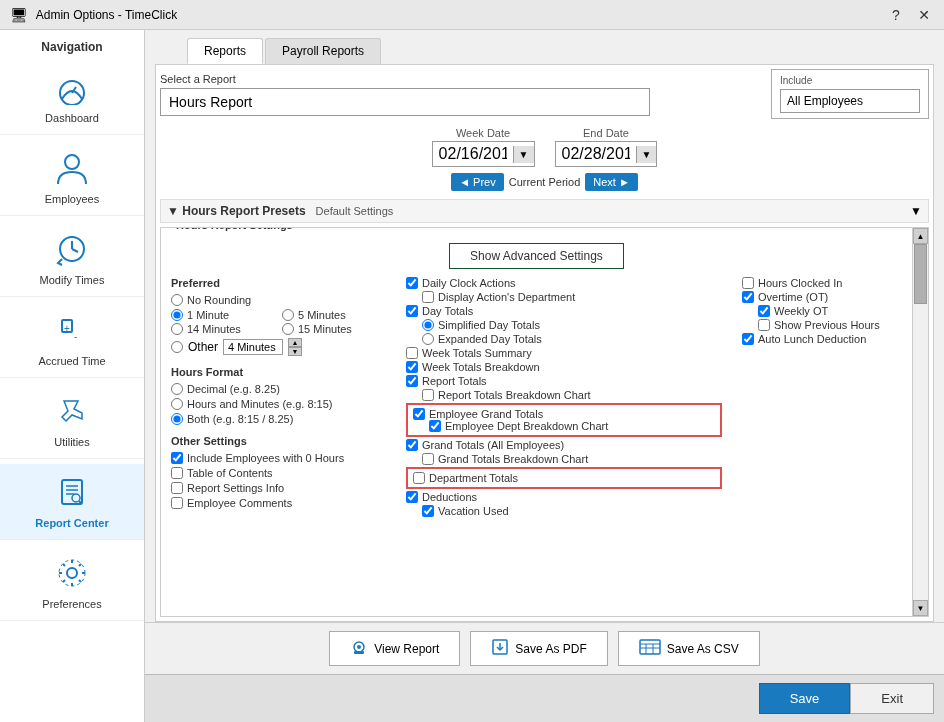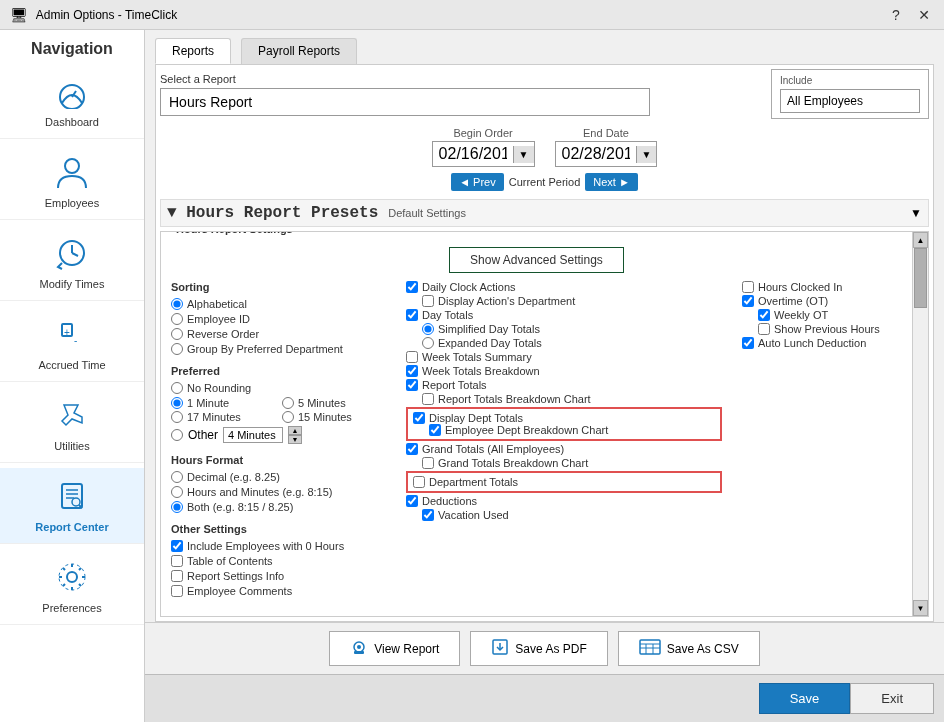--- a/index.html
+++ b/index.html
@@ -9,31 +9,31 @@
     .title-bar { background: #e8e8e8; display: flex; align-items: center; justify-content: space-between; padding: 6px 10px; border-bottom: 1px solid #ccc; height: 30px; }
     .title-bar-left { display: flex; align-items: center; gap: 8px; font-size: 12px; }
     .title-bar-controls { display: flex; gap: 8px; align-items: center; }
     .title-bar-btn { background: none; border: none; cursor: pointer; font-size: 14px; color: #333; width: 20px; height: 20px; display: flex; align-items: center; justify-content: center; }
 
     
     .main-layout { display: flex; height: calc(722px - 30px); }
 
     
     .sidebar { width: 145px; background: white; border-right: 1px solid #ccc; display: flex; flex-direction: column; align-items: center; padding: 10px 0; gap: 5px; }
-    .sidebar-title { font-size: 16px; font-weight: bold; color: #333; margin-bottom: 8px; }
+    .sidebar-title { font-size: 12px; font-weight: bold; color: #333; margin-bottom: 8px; }
     .sidebar-item { display: flex; flex-direction: column; align-items: center; padding: 10px 5px; cursor: pointer; width: 100%; border-bottom: 1px solid #eee; }
     .sidebar-icon { color: #1a7abf; margin-bottom: 4px; }
     .sidebar-label { font-size: 11px; color: #333; text-align: center; font-weight: 500; }
     .sidebar-item.report-center .sidebar-label { color: #1a7abf; font-weight: bold; }
 
     
     .content-area { flex: 1; display: flex; flex-direction: column; background: #f0f0f0; }
 
     
-    .tabs { display: flex; padding: 8px 10px 0; background: #f0f0f0; gap: 10px; }
+    .tabs { display: flex; padding: 8px 10px 0; background: #f0f0f0; gap: 2px; margin-left: 32px; }
     .tab { padding: 5px 16px; border: 1px solid #ccc; border-bottom: none; background: #e0e0e0; cursor: pointer; font-size: 12px; border-radius: 3px 3px 0 0; }
     .tab.active { background: white; border-bottom: 1px solid white; }
 
     
     .panel { flex: 1; background: white; border: 1px solid #ccc; margin: 0 10px; padding: 4px; display: flex; flex-direction: column; overflow: hidden; }
 
     
     .report-select-row { display: flex; align-items: center; justify-content: space-between; margin-bottom: 8px; }
     .report-select-left { flex: 1; }
     .report-select-label { font-size: 11px; color: #333; margin-bottom: 3px; }
@@ -52,21 +52,21 @@
     .date-input { border: none; padding: 3px 6px; font-size: 16px; width: 80px; outline: none; }
     .date-arrow { background: #e0e0e0; border: none; border-left: 1px solid #999; padding: 3px 5px; cursor: pointer; font-size: 10px; }
 
     
     .nav-row { display: flex; align-items: center; justify-content: center; gap: 5px; margin-bottom: 8px; }
     .nav-btn { background: #1a7abf; color: white; border: none; padding: 3px 8px; cursor: pointer; font-size: 11px; display: flex; align-items: center; gap: 3px; border-radius: 2px; }
     .current-period { font-size: 11px; color: #333; }
 
     
     .presets-row { display: flex; align-items: center; justify-content: space-between; padding: 4px 6px; background: #f5f5f5; border: 1px solid #ddd; margin-bottom: 4px; }
-    .presets-label { font-size: 16px; font-weight: bold; color: #333; font-family: Liberation Mono, monospace; }
+    .presets-label { font-size: 12px; font-weight: bold; color: #333; }
     .presets-value { font-size: 11px; color: #555; flex: 1; margin-left: 10px; }
 
     
     .settings-area { border: 1px solid #ccc; flex: 1; display: flex; overflow: hidden; position: relative; }
     .settings-title { position: absolute; top: -9px; left: 10px; background: white; padding: 0 5px; font-size: 11px; font-weight: bold; color: #333; }
     .settings-content { flex: 1; overflow-y: auto; padding: 15px 10px 10px; display: flex; flex-direction: column; gap: 8px; }
     .settings-scrollbar { width: 16px; background: #f0f0f0; border-left: 1px solid #ccc; display: flex; flex-direction: column; }
     .scrollbar-up, .scrollbar-down { background: #d0d0d0; border: 1px solid #aaa; height: 16px; display: flex; align-items: center; justify-content: center; cursor: pointer; font-size: 8px; }
     .scrollbar-track { flex: 1; position: relative; }
     .scrollbar-thumb { position: absolute; top: 0; left: 1px; right: 1px; height: 60px; background: #b0b0b0; border: 1px solid #999; }
@@ -235,21 +235,21 @@
           <div class="include-dropdown-wrapper">
             <select class="include-dropdown">
               <option>All Employees</option>
             </select>
           </div>
         </div>
       </div>
 
       <div class="date-row">
         <div class="date-group">
-          <div class="date-label">Begin Order</div>
+          <div class="date-label">Week Date</div>
           <div class="date-input-wrapper">
             <input type="text" class="date-input" value="02/16/2019" style="">
             <button class="date-arrow">▼</button>
           </div>
         </div>
         <div class="date-group">
           <div class="date-label">End Date</div>
           <div class="date-input-wrapper">
             <input type="text" class="date-input" value="02/28/2019" style="">
             <button class="date-arrow">▼</button>
@@ -273,58 +273,39 @@
         <span class="settings-title">Hours Report Settings</span>
 
         <div class="settings-content">
 
           <button class="advanced-btn">Show Advanced Settings</button>
 
           <div class="settings-columns">
 
             <div class="settings-left">
 
-              <div class="setting-group">
-                <div class="setting-group-title">Sorting</div>
-                <div class="radio-row">
-                  <input type="radio" name="sorting" id="sort-alpha" checked="" style="">
-                  <label for="sort-alpha">Alphabetical</label>
-                </div>
-                <div class="radio-row">
-                  <input type="radio" name="sorting" id="sort-empid" style="">
-                  <label for="sort-empid">Employee ID</label>
-                </div>
-                <div class="radio-row">
-                  <input type="radio" name="sorting" id="sort-reverse" style="">
-                  <label for="sort-reverse">Reverse Order</label>
-                </div>
-                <div class="radio-row">
-                  <input type="radio" name="sorting" id="sort-group" style="">
-                  <label for="sort-group">Group By Preferred Department</label>
-                </div>
-              </div>
 
               <div class="setting-group">
                 <div class="setting-group-title">Preferred</div>
                 <div class="radio-row">
                   <input type="radio" name="rounding" id="round-none" style="">
                   <label for="round-none">No Rounding</label>
                 </div>
                 <div class="radio-grid">
                   <div class="radio-row">
                     <input type="radio" name="rounding" id="round-1" checked="" style="">
                     <label for="round-1">1 Minute</label>
                   </div>
                   <div class="radio-row">
                     <input type="radio" name="rounding" id="round-5" style="">
                     <label for="round-5">5 Minutes</label>
                   </div>
                   <div class="radio-row">
                     <input type="radio" name="rounding" id="round-10" style="">
-                    <label for="round-10">17 Minutes</label>
+                    <label for="round-10">14 Minutes</label>
                   </div>
                   <div class="radio-row">
                     <input type="radio" name="rounding" id="round-15" style="">
                     <label for="round-15">15 Minutes</label>
                   </div>
                 </div>
                 <div class="other-row">
                   <input type="radio" name="rounding" id="round-other" style="">
                   <label for="round-other">Other</label>
                   <input type="text" class="other-input" value="4 Minutes" style="">
@@ -410,21 +391,21 @@
                     <label for="r-report-totals">Report Totals</label>
                   </div>
                   <div class="checkbox-row indent">
                     <input type="checkbox" id="r-report-breakdown" style="">
                     <label for="r-report-breakdown">Report Totals Breakdown Chart</label>
                   </div>
 
                   <div class="highlight-box">
                     <div class="checkbox-row">
                       <input type="checkbox" id="r-emp-dept-totals" checked="" style="">
-                      <label for="r-emp-dept-totals">Display Dept Totals</label>
+                      <label for="r-emp-dept-totals">Employee Grand Totals</label>
                     </div>
                     <div class="checkbox-row indent">
                       <input type="checkbox" id="r-emp-dept-breakdown" checked="" style="">
                       <label for="r-emp-dept-breakdown">Employee Dept Breakdown Chart</label>
                     </div>
                   </div>
 
                   <div class="checkbox-row">
                     <input type="checkbox" id="r-grand-totals" checked="" style="">
                     <label for="r-grand-totals">Grand Totals (All Employees)</label>

